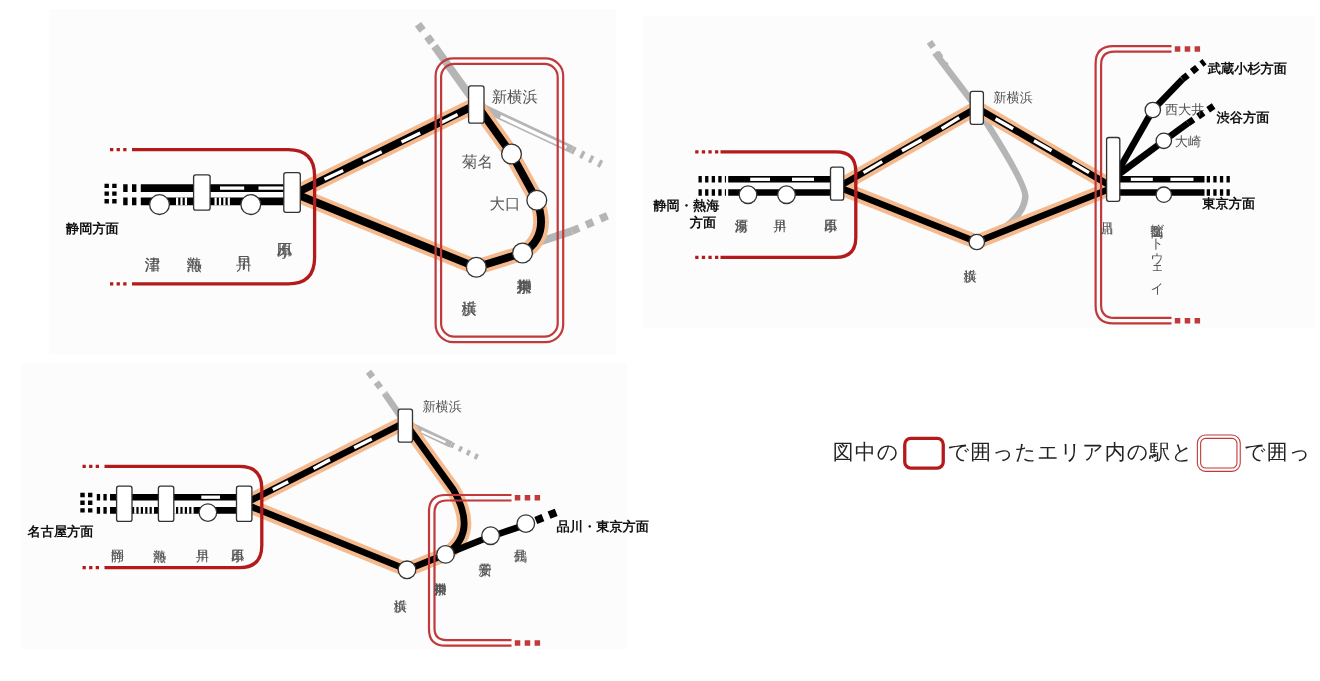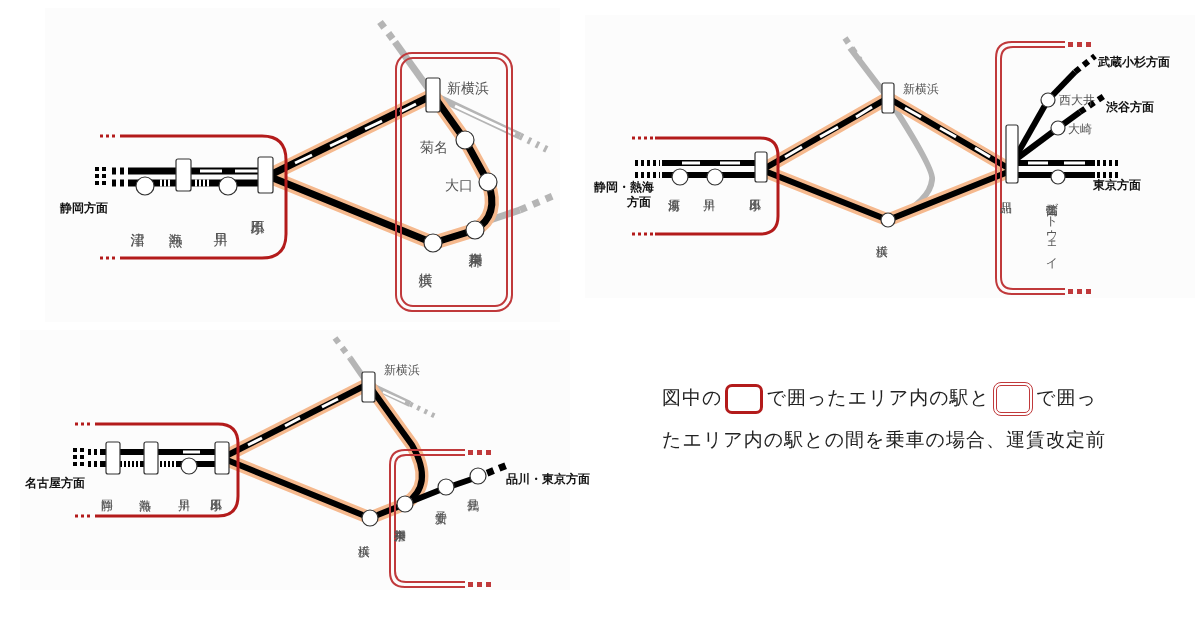--- a/index.html
+++ b/index.html
@@ -2,23 +2,23 @@
 <html><head>
 <meta charset="utf-8">
 <style>
   html, body { margin: 0; padding: 0; background: #ffffff; }
   body { width: 1200px; height: 619px; position: relative; overflow: hidden;
          font-family: "DejaVu Sans", "Liberation Sans", sans-serif; }
   .panel { position: absolute; background: #fcfcfc; }
   .panel svg { position: absolute; left: 0; top: 0; overflow: visible; }
   .st { fill: #555; font-size: 14px; font-family: "DejaVu Sans", sans-serif; }
   .dir { fill: #111; font-size: 12px; font-weight: bold; font-family: "DejaVu Sans", sans-serif; }
-  .explain { position: absolute; left: 662px; top: 376px; width: 530px;
+  .explain { position: absolute; left: 662px; top: 390px; width: 530px;
              font-size: 19px; line-height: 42px; color: #222; letter-spacing: 1px;
-             font-family: "DejaVu Sans", sans-serif; }
+             font-family: "DejaVu Sans", sans-serif; text-align: right; }
   .explain .line { display: block; white-space: nowrap; }
   .box-single { display: inline-block; width: 38px; height: 30px; border: 3px solid #b31b1b;
                 border-radius: 7px; vertical-align: middle; margin: 0 3px; box-sizing: border-box; background:#fff;}
   .box-double { display: inline-block; width: 40px; height: 34px; border: 4px double #c0393b;
                 border-radius: 8px; vertical-align: middle; margin: 0 3px; box-sizing: border-box; background:#fff;}
   .swatch { display: inline-block; width: 38px; height: 11px; background: #f5b98e;
             vertical-align: middle; margin: 0 4px; }
 </style>
 </head>
 <body>
@@ -272,14 +272,13 @@
       <text x="441" y="502" writing-mode="tb">新子安</text>
       <text x="473" y="490" writing-mode="tb">鶴見</text>
     </g>
   </svg>
 </div>
 
 <div class="explain">
   <span class="line">
     <span>図中の</span><span class="box-single"></span><span>で囲ったエリア内の駅と</span><span class="box-double"></span><span>で囲っ</span>
   </span>
-  <span class="line">たエリア内の駅との間を乗車の場合、運賃改定前</span>
 </div>
 
 </body></html>

